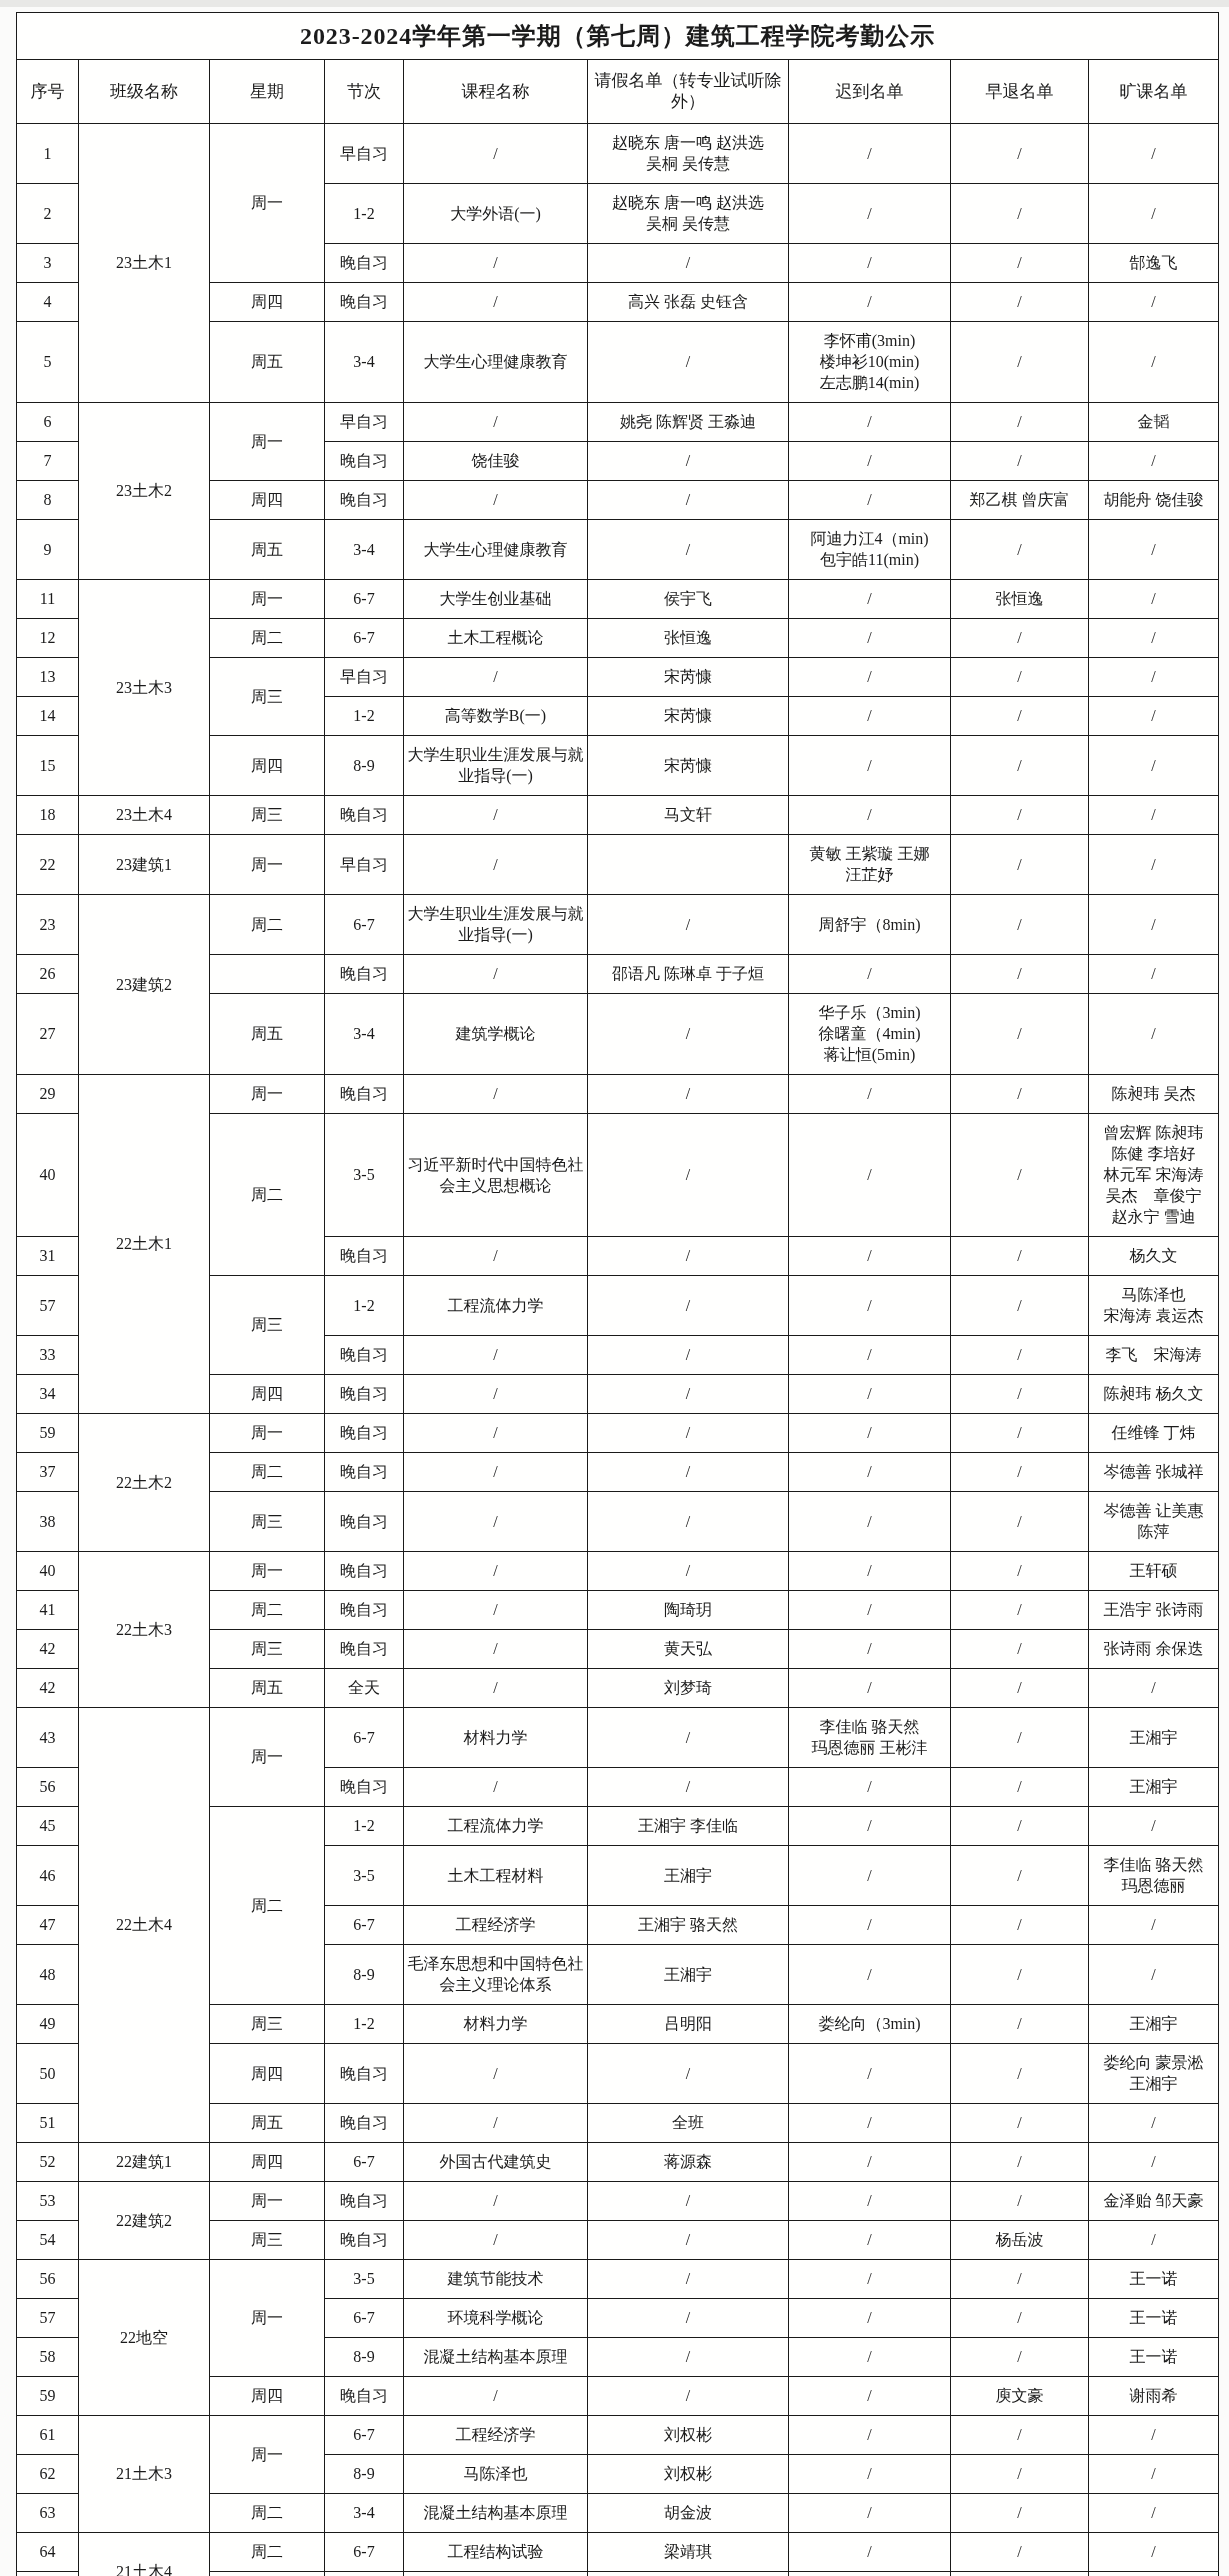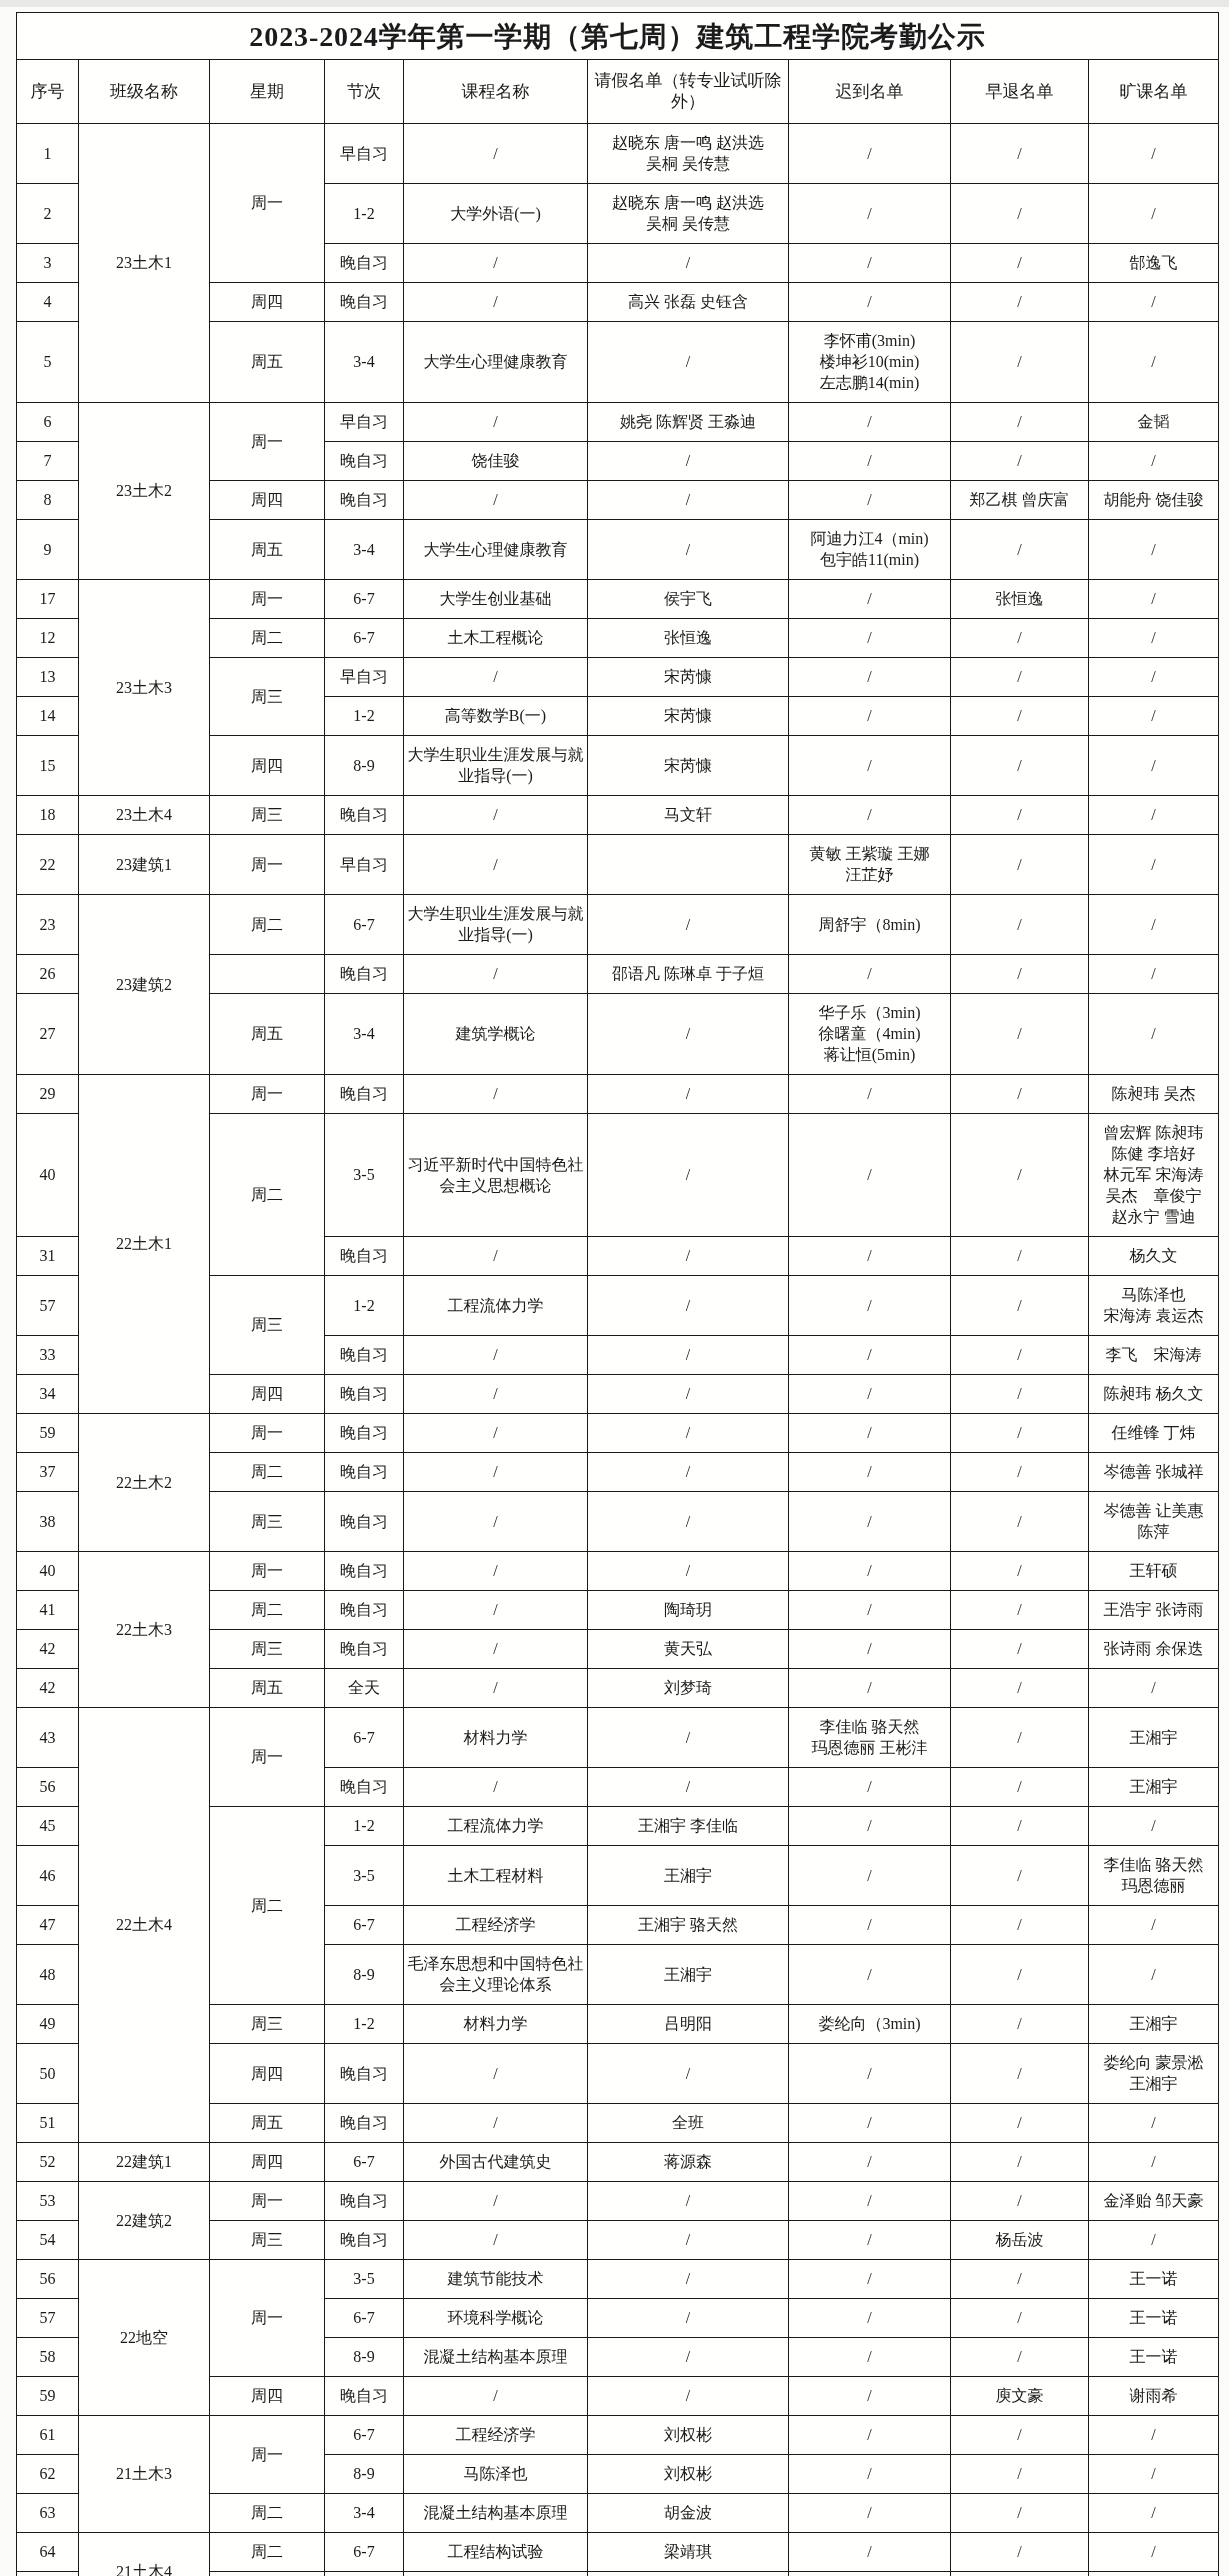--- a/index.html
+++ b/index.html
@@ -19,21 +19,21 @@
   col.c-late{width:162px;} col.c-early{width:138px;} col.c-absent{width:130px;}
   th,td{
     border:0.9px solid #1a1a1a;
     text-align:center;vertical-align:middle;
     font-size:16px;line-height:21px;font-weight:normal;
     padding:8.5px 2.8px;
     white-space:pre-line;
     word-break:break-all;
   }
   .title-cell{
-    font-size:28px;font-weight:bold;letter-spacing:0.9px;
+    font-size:24px;font-weight:bold;letter-spacing:0.9px;
     padding:12.3px 0;
   }
   thead th{font-size:17px;padding:10.4px 3.8px;}
 </style>
 </head>
 <body>
 
 <div class="top-strip"></div>
 <div class="sheet">
   <table>
@@ -153,21 +153,21 @@
           <td>周五</td>
           <td>3-4</td>
           <td>大学生心理健康教育</td>
           <td>/</td>
           <td>阿迪力江4（min)
 包宇皓11(min)</td>
           <td>/</td>
           <td>/</td>
         </tr>
         <tr>
-          <td>17</td>
+          <td>11</td>
           <td rowspan="5">23土木3</td>
           <td>周一</td>
           <td>6-7</td>
           <td>大学生创业基础</td>
           <td>侯宇飞</td>
           <td>/</td>
           <td>张恒逸</td>
           <td>/</td>
         </tr>
         <tr>

